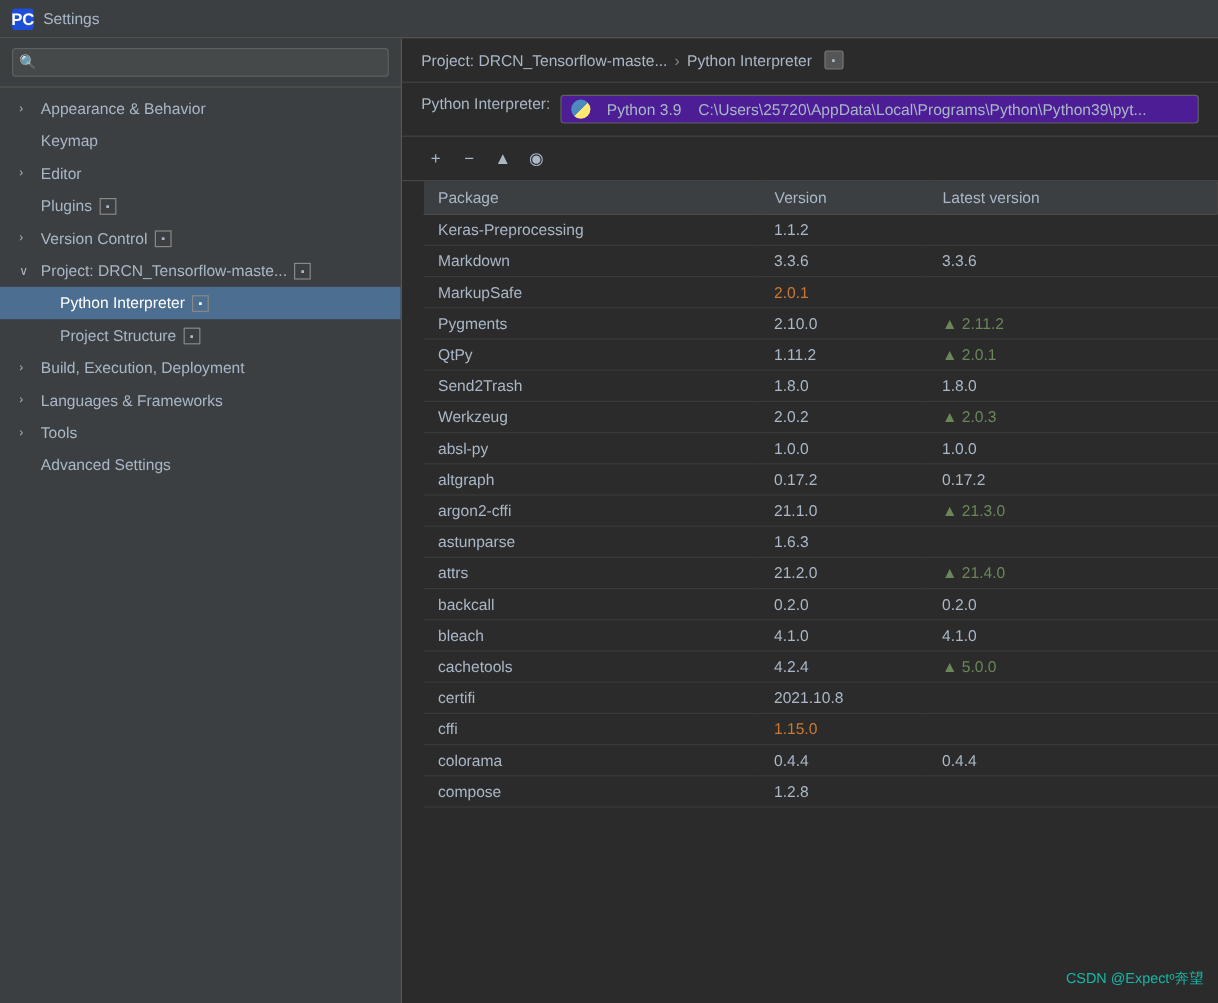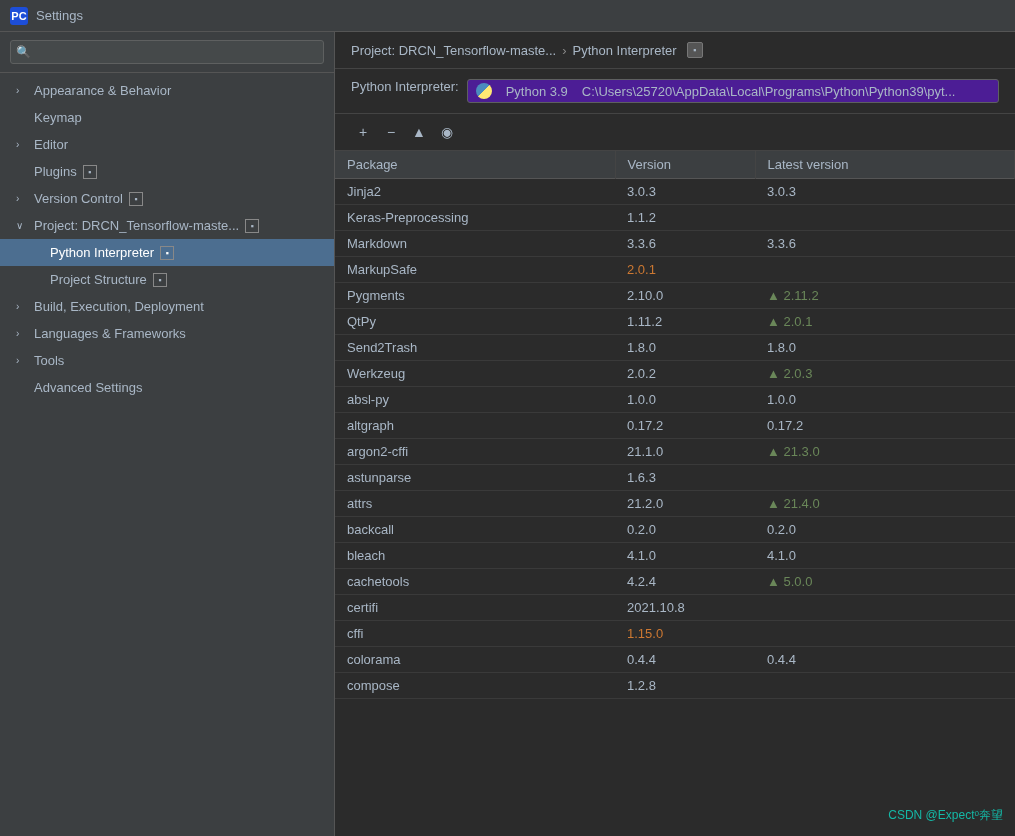--- a/index.html
+++ b/index.html
@@ -22,21 +22,21 @@
       padding: 0 10px;
       gap: 8px;
       border-bottom: 1px solid #555;
       flex-shrink: 0;
     }
     .title-bar-logo {
       width: 18px; height: 18px;
       background: #1d4ed8;
       border-radius: 3px;
       display: flex; align-items: center; justify-content: center;
-      font-weight: bold; font-size: 11px; color: white;
+      font-weight: bold; font-size: 14px; color: white;
     }
     .title-bar-text {
       color: #a9b7c6;
       font-size: 13px;
     }
     .main-layout {
       display: flex;
       flex: 1;
       overflow: hidden;
     }
@@ -170,20 +170,21 @@
       border: 1px solid transparent;
       border-radius: 3px;
       cursor: pointer;
       color: #a9b7c6;
       display: flex; align-items: center; justify-content: center;
       font-size: 14px;
     }
     .packages-table {
       flex: 1;
       overflow-y: auto;
+      padding-left: 18px;
     }
     table {
       width: 100%;
       border-collapse: collapse;
     }
     thead tr {
       background: #3c3f41;
       border-bottom: 1px solid #555;
     }
     thead th {
@@ -328,25 +329,20 @@
     <div class="packages-table">
       <table>
         <thead>
           <tr>
             <th class="col-package">Package</th>
             <th class="col-version">Version</th>
             <th class="col-latest">Latest version</th>
           </tr>
         </thead>
         <tbody id="packages-tbody">
-        <tr>
-              <td>Jinja2</td>
-              <td>3.0.3</td>
-              <td>3.0.3</td>
-            </tr>
             <tr>
               <td>Keras-Preprocessing</td>
               <td>1.1.2</td>
               <td></td>
             </tr>
             <tr>
               <td>Markdown</td>
               <td>3.3.6</td>
               <td>3.3.6</td>
             </tr>

